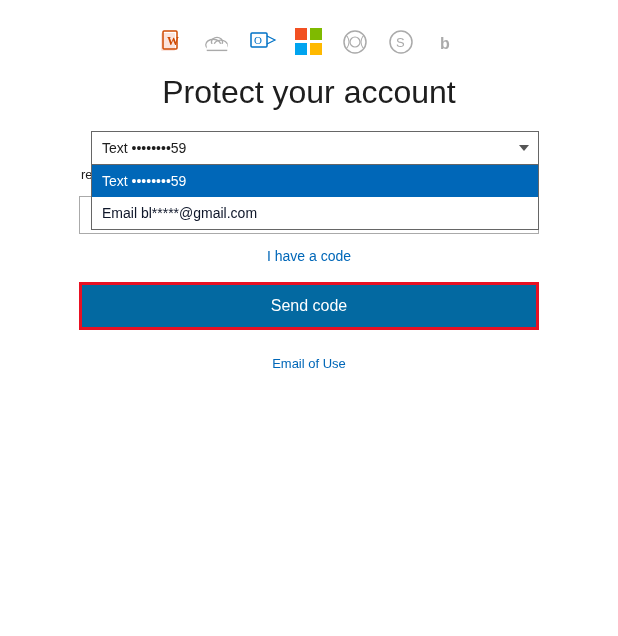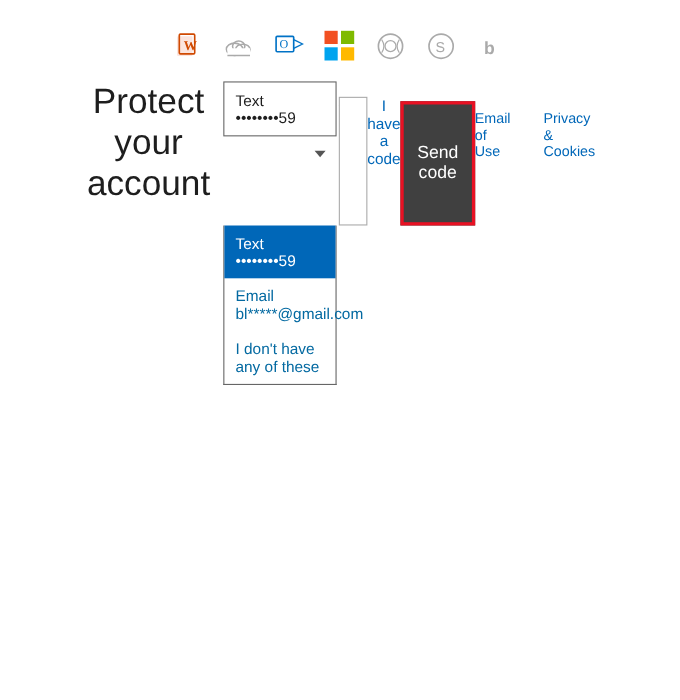--- a/index.html
+++ b/index.html
@@ -45,21 +45,21 @@
     .ms-red { background: #F25022; }
     .ms-green { background: #7FBA00; }
     .ms-blue { background: #00A4EF; }
     .ms-yellow { background: #FFB900; }
 
     .main-content {
       width: 100%;
       max-width: 540px;
       padding: 0 40px;
       display: flex;
-      flex-direction: row;
+      flex-direction: column;
       align-items: stretch;
     }
 
     .page-title {
       font-size: 32px;
       font-weight: 300;
       color: #1e1e1e;
       text-align: center;
       margin-bottom: 20px;
     }
@@ -110,21 +110,21 @@
       right: 0;
       border: 1px solid #666;
       border-top: none;
       background: #fff;
       z-index: 10;
     }
 
     .dropdown-item {
       padding: 8px 10px;
       font-size: 14px;
-      color: #0369a1;
+      color: #0f172a;
       cursor: pointer;
     }
 
     .dropdown-item.active {
       background: #0067b8;
       color: #fff;
     }
 
     
     .partial-text {
@@ -153,21 +153,21 @@
       margin-top: 14px;
       font-size: 14px;
     }
     .code-link a {
       color: #0067b8;
       text-decoration: none;
     }
 
     
     .send-code-btn {
-      background: #404040;
+      background: #0369a1;
       color: #fff;
       border: 3px solid #e81123;
       padding: 12px;
       font-size: 16px;
       cursor: pointer;
       text-align: center;
       margin-top: 18px;
       width: 100%;
       outline: none;
     }
@@ -253,33 +253,31 @@
 
 
   <div class="dropdown-wrapper">
     <div class="dropdown-selected">
       <span>Text ••••••••59</span>
     </div>
     <div class="dropdown-arrow"></div>
     <div class="dropdown-menu">
       <div class="dropdown-item active">Text ••••••••59</div>
       <div class="dropdown-item">Email bl*****@gmail.com</div>
-      <div class="dropdown-item">I don't have any of these</div>
     </div>
   </div>
 
   <div class="partial-text">
     <span>receive your code.</span>
   </div>
 
   <input class="phone-input" type="text" value="" placeholder="Last 4 digits of phone number" style="">
 
   <div class="code-link">
     <a href="#">I have a code</a>
   </div>
 
   <button class="send-code-btn">Send code</button>
 
   <div class="footer-links">
     <a href="#">Email of Use</a>
-    <a href="#">Privacy &amp; Cookies</a>
   </div>
 </div>
 
 </body></html>

